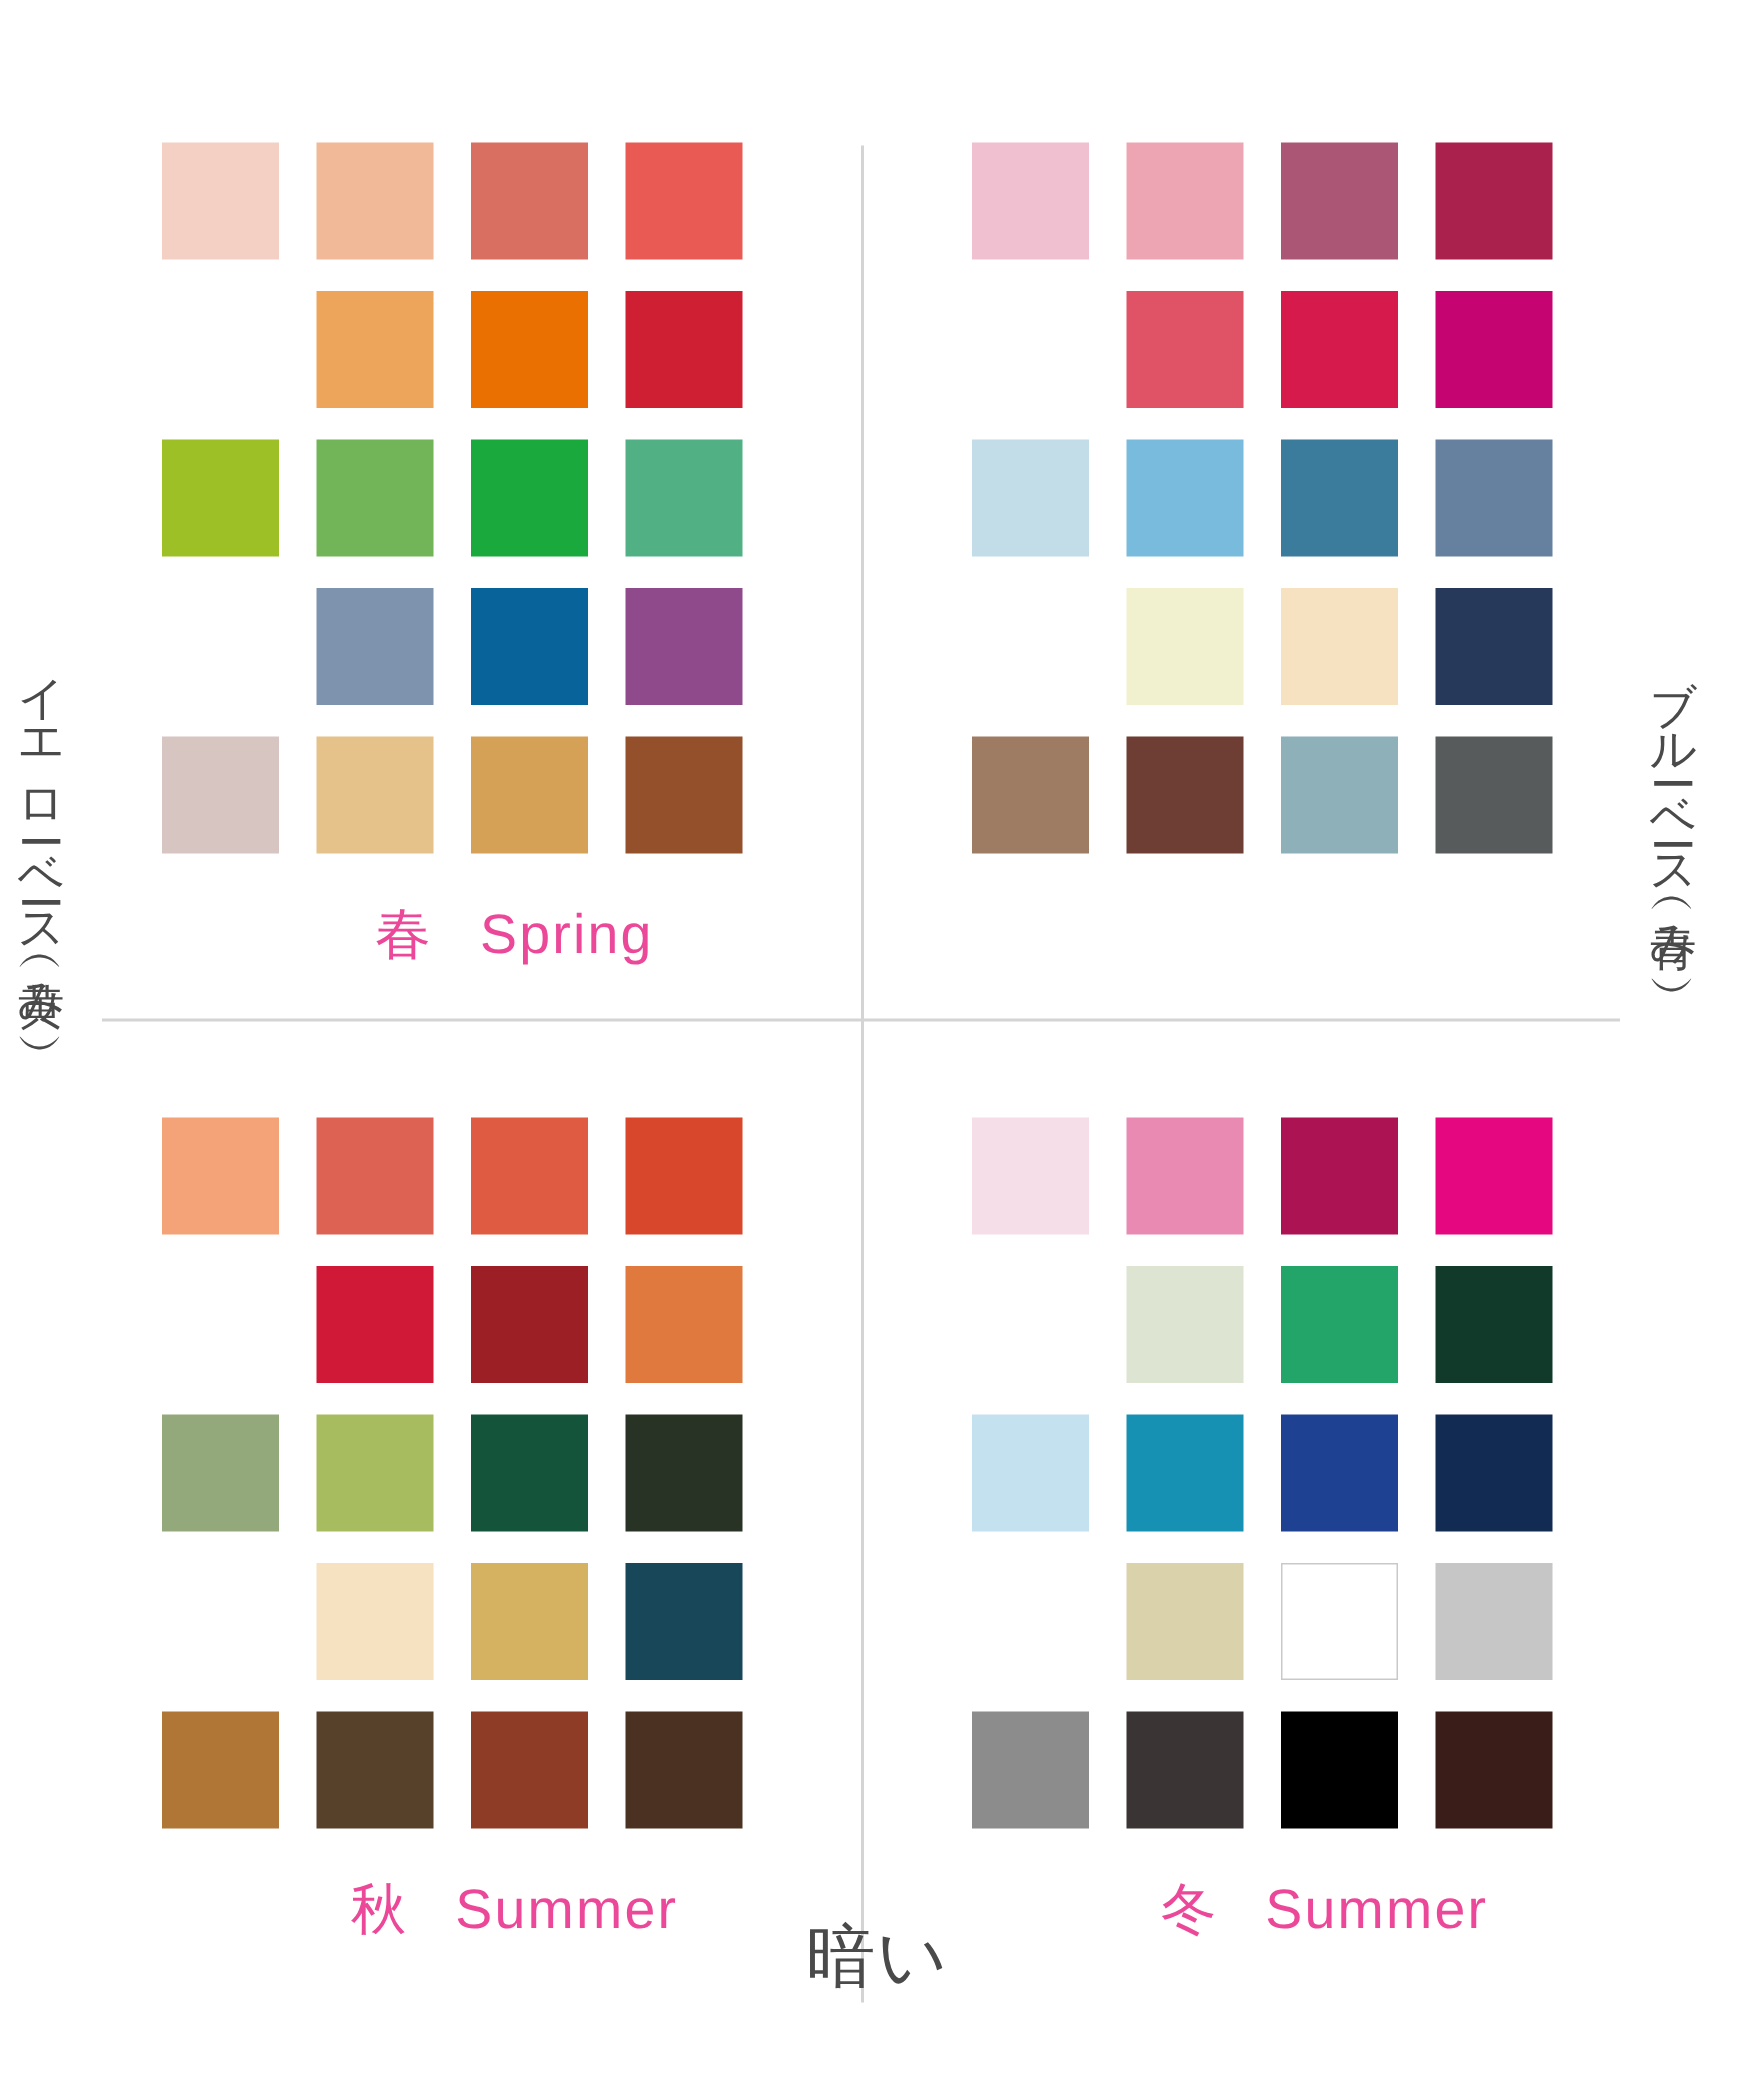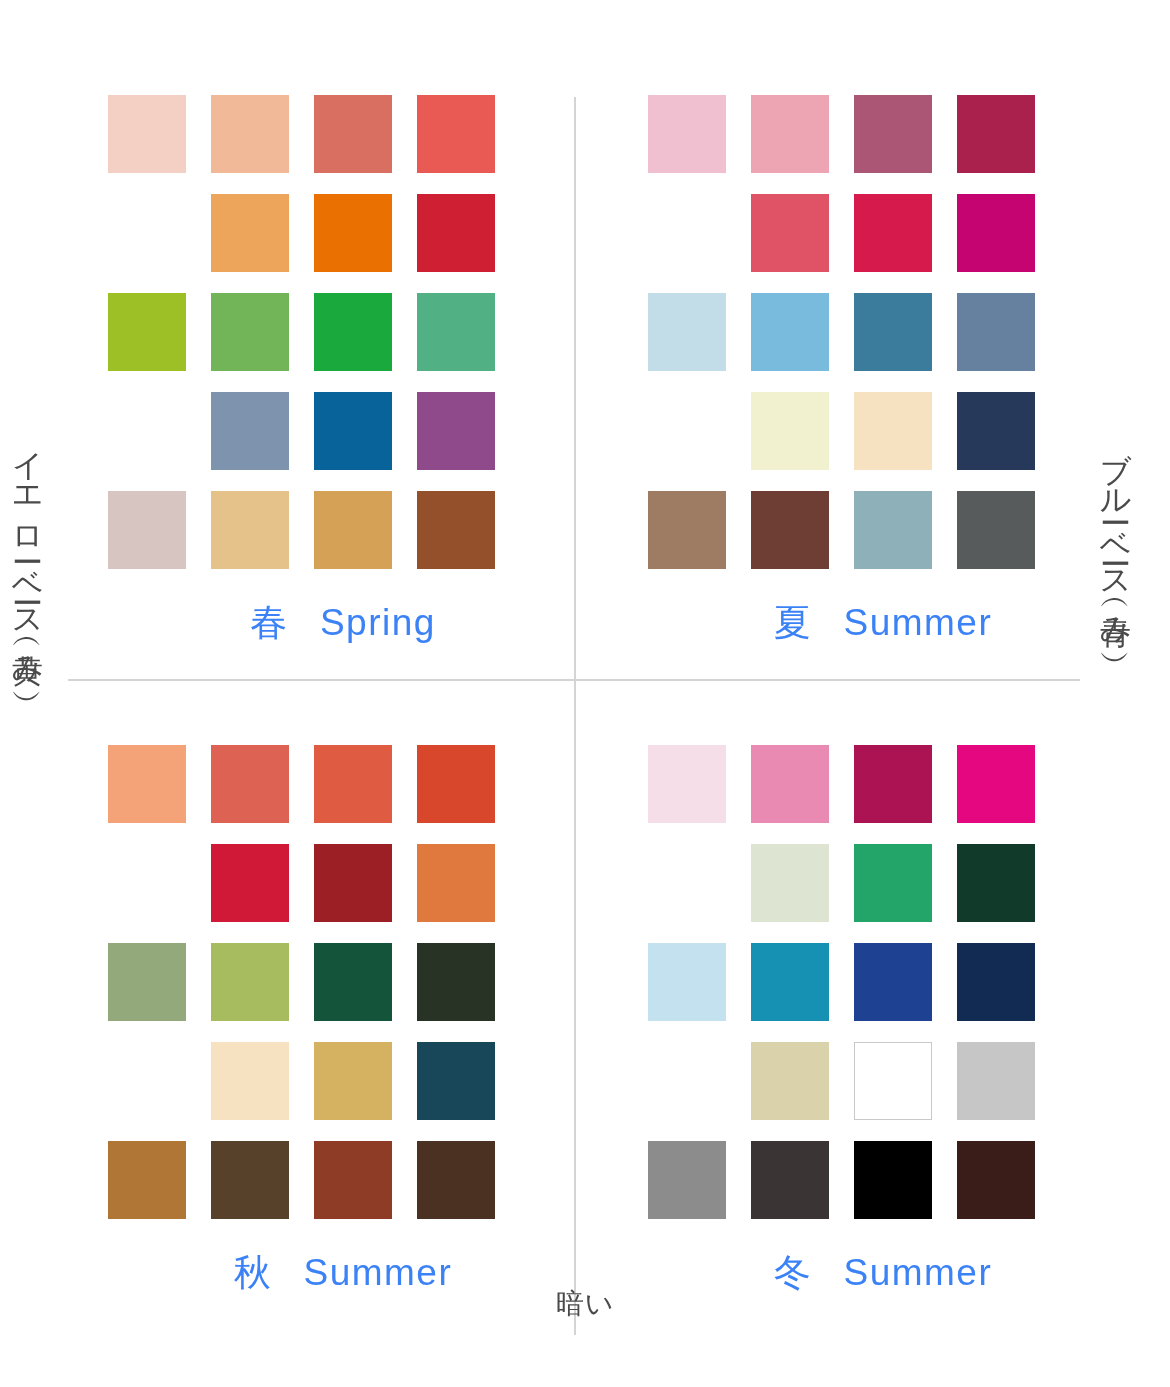--- a/index.html
+++ b/index.html
@@ -52,21 +52,21 @@
     top: 26px;
     text-align: center;
     font-size: 34px;
     line-height: 40px;
   }
   .axis-label-bottom {
     left: 0;
     right: 0;
     top: 1284px;
     text-align: center;
-    font-size: 28px;
+    font-size: 46px;
     line-height: 40px;
   }
   .axis-label-side {
     writing-mode: vertical-rl;
     text-orientation: upright;
     font-size: 31px;
     line-height: 34px;
     letter-spacing: 0.10em;
     top: 430px;
   }
@@ -99,21 +99,21 @@
   }
 
   .season-label {
     position: absolute;
     top: 505px;
     left: 0;
     width: 470px;
     text-align: center;
     font-size: 37px;
     line-height: 46px;
-    color: #3b82f6;
+    color: #ec4899;
     white-space: nowrap;
   }
   .season-label .jp {
     letter-spacing: 0.02em;
   }
   .season-label .en {
     margin-left: 32px;
     letter-spacing: 0.04em;
   }
 </style>
@@ -172,23 +172,20 @@
         <div class="swatch" style="background: rgb(59, 123, 156); left: 206px; top: 198px;"></div>
         <div class="swatch" style="background: rgb(102, 128, 159); left: 309px; top: 198px;"></div>
         <div class="swatch" style="background: rgb(242, 241, 207); left: 103px; top: 297px;"></div>
         <div class="swatch" style="background: rgb(246, 225, 192); left: 206px; top: 297px;"></div>
         <div class="swatch" style="background: rgb(39, 57, 91); left: 309px; top: 297px;"></div>
         <div class="swatch" style="background: rgb(158, 124, 99); left: 0px; top: 396px;"></div>
         <div class="swatch" style="background: rgb(110, 61, 51); left: 103px; top: 396px;"></div>
         <div class="swatch" style="background: rgb(142, 176, 185); left: 206px; top: 396px;"></div>
         <div class="swatch" style="background: rgb(88, 91, 91); left: 309px; top: 396px;"></div>
       </div>
-    <div class="season-label">
-      <span class="jp">夏</span><span class="en">Summer</span>
-    </div>
   </div>
 
   <div class="quadrant" id="quadrant-autumn">
     <div class="swatch-grid">
         <div class="swatch" style="background: rgb(243, 163, 119); left: 0px; top: 0px;"></div>
         <div class="swatch" style="background: rgb(221, 98, 83); left: 103px; top: 0px;"></div>
         <div class="swatch" style="background: rgb(223, 92, 66); left: 206px; top: 0px;"></div>
         <div class="swatch" style="background: rgb(216, 71, 44); left: 309px; top: 0px;"></div>
         <div class="swatch" style="background: rgb(207, 25, 54); left: 103px; top: 99px;"></div>
         <div class="swatch" style="background: rgb(156, 31, 38); left: 206px; top: 99px;"></div>

